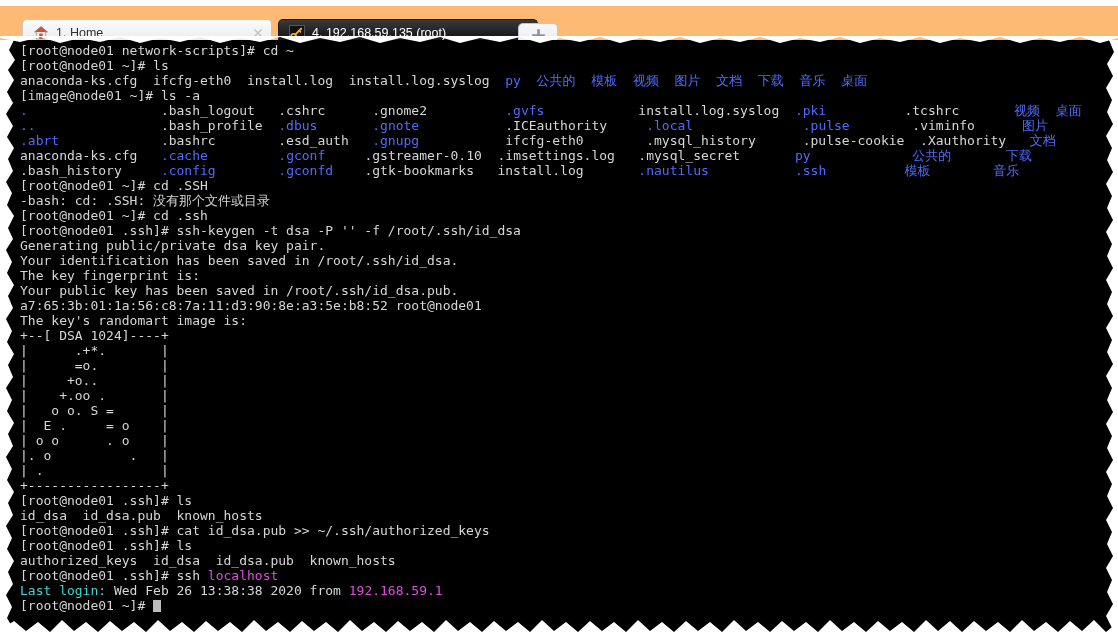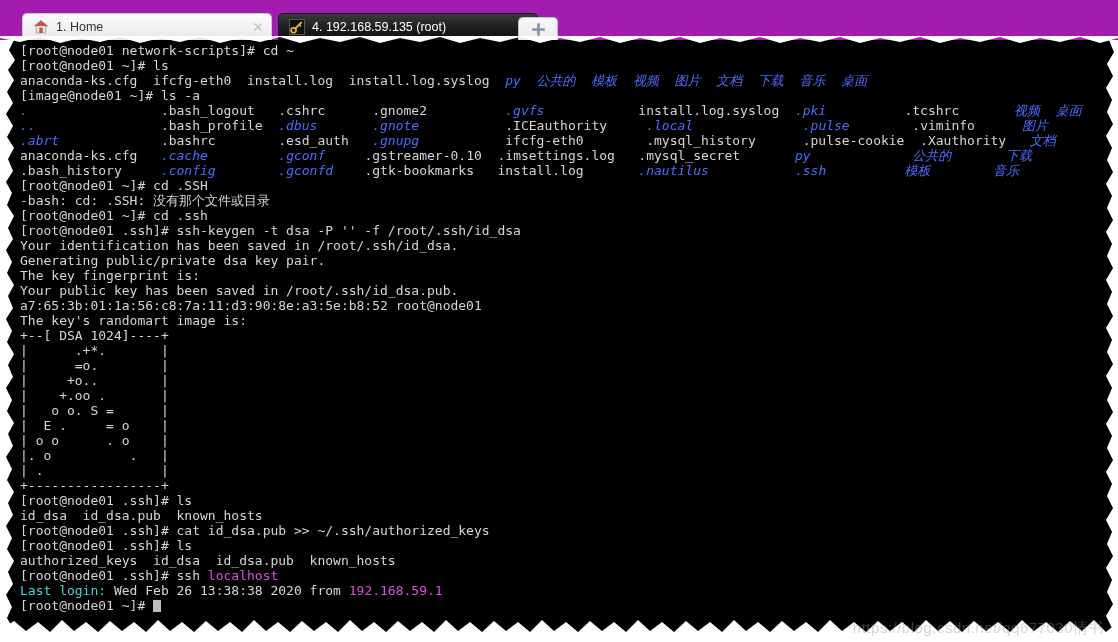--- a/index.html
+++ b/index.html
@@ -14,23 +14,23 @@
   #app {
     position: relative;
     width: 1118px;
     height: 642px;
     background: #ffffff;
   }
 
   
   .tabbar {
     position: absolute;
-    left: 0; top: 0;
+    left: 0; top: 6px;
     width: 1118px; height: 40px;
-    background: #a21caf;
+    background: #fdba74;
   }
 
   .tab {
     position: absolute;
     top: 13px;
     height: 27px;
     display: flex;
     align-items: center;
     padding: 0 6px 0 10px;
     font-family: "Liberation Sans", sans-serif;
@@ -109,21 +109,21 @@
     font-family: "DejaVu Sans Mono", monospace;
     font-size: 13px;
     line-height: 15px;
     height: 15px;
     color: #d8d8d8;
     white-space: pre;
     letter-spacing: 0px;
   }
 
   .w  { color: #d6d6d6; }       
-  .b  { color: #4f6bff; font-style: italic; }       
+  .b  { color: #4f6bff; }       
   .m  { color: #e24be2; }       
   .c  { color: #3fd7d7; }       
 
   .cursor {
     display: inline-block;
     width: 8px; height: 12px;
     background: #bdbdbd;
     vertical-align: -2px;
   }
 
@@ -194,22 +194,22 @@
         <div class="line"><span class="w">[image@node01 ~]# ls -a</span></div>
         <div class="line"><span class="b">.</span><span class="w">                 </span><span class="w">.bash_logout   .cshrc      .gnome2</span><span class="w">          </span><span class="b">.gvfs</span><span class="w">            install.log.syslog  </span><span class="b">.pki</span><span class="w">          </span><span class="w">.tcshrc</span><span class="w">       </span><span class="b">视频</span><span class="w">  </span><span class="b">桌面</span></div>
         <div class="line"><span class="b">..</span><span class="w">                </span><span class="w">.bash_profile  </span><span class="b">.dbus</span><span class="w">       </span><span class="b">.gnote</span><span class="w">           .ICEauthority     </span><span class="b">.local</span><span class="w">              </span><span class="b">.pulse</span><span class="w">        </span><span class="w">.viminfo</span><span class="w">      </span><span class="b">图片</span></div>
         <div class="line"><span class="b">.abrt</span><span class="w">             .bashrc        .esd_auth   </span><span class="b">.gnupg</span><span class="w">           ifcfg-eth0        .mysql_history      .pulse-cookie  .Xauthority   </span><span class="b">文档</span></div>
         <div class="line"><span class="w">anaconda-ks.cfg   </span><span class="b">.cache</span><span class="w">         </span><span class="b">.gconf</span><span class="w">     </span><span class="w">.gstreamer-0.10  .imsettings.log   .mysql_secret       </span><span class="b">py</span><span class="w">             </span><span class="b">公共的</span><span class="w">       </span><span class="b">下载</span></div>
         <div class="line"><span class="w">.bash_history     </span><span class="b">.config</span><span class="w">        </span><span class="b">.gconfd</span><span class="w">    .gtk-bookmarks   install.log       </span><span class="b">.nautilus</span><span class="w">           </span><span class="b">.ssh</span><span class="w">          </span><span class="b">模板</span><span class="w">        </span><span class="b">音乐</span></div>
         <div class="line"><span class="w">[root@node01 ~]# cd .SSH</span></div>
         <div class="line"><span class="w">-bash: cd: .SSH: 没有那个文件或目录</span></div>
         <div class="line"><span class="w">[root@node01 ~]# cd .ssh</span></div>
         <div class="line"><span class="w">[root@node01 .ssh]# ssh-keygen -t dsa -P '' -f /root/.ssh/id_dsa</span></div>
+        <div class="line"><span class="w">Generating public/private dsa key pair.</span></div>
         <div class="line"><span class="w">Your identification has been saved in /root/.ssh/id_dsa.</span></div>
-        <div class="line"><span class="w">Generating public/private dsa key pair.</span></div>
         <div class="line"><span class="w">The key fingerprint is:</span></div>
         <div class="line"><span class="w">Your public key has been saved in /root/.ssh/id_dsa.pub.</span></div>
         <div class="line"><span class="w">a7:65:3b:01:1a:56:c8:7a:11:d3:90:8e:a3:5e:b8:52 root@node01</span></div>
         <div class="line"><span class="w">The key's randomart image is:</span></div>
         <div class="line"><span class="w">+--[ DSA 1024]----+</span></div>
         <div class="line"><span class="w">|      .+*.       |</span></div>
         <div class="line"><span class="w">|      =o.        |</span></div>
         <div class="line"><span class="w">|     +o..        |</span></div>
         <div class="line"><span class="w">|    +.oo .       |</span></div>
         <div class="line"><span class="w">|   o o. S =      |</span></div>
@@ -238,14 +238,13 @@
   </svg>
 
   <svg class="torn torn-bot" viewBox="0 0 1118 26" preserveAspectRatio="none">
     <path fill="#ffffff" d="M0,26 H1118 V6 L1106,16 L1094,4 L1082,15 L1070,5 L1058,16 L1046,6 L1034,15 L1022,4 L1010,16 L998,6 L986,15 L974,5 L962,16 L950,5 L938,15 L926,4 L914,16 L902,6 L890,15 L878,5 L866,16 L854,6 L842,15 L830,4 L818,16 L806,6 L794,15 L782,5 L770,16 L758,6 L746,15 L734,4 L722,16 L710,6 L698,15 L686,5 L674,16 L662,6 L650,15 L638,4 L626,16 L614,6 L602,15 L590,5 L578,16 L566,6 L554,15 L542,4 L530,16 L518,6 L506,15 L494,5 L482,16 L470,6 L458,15 L446,4 L434,16 L422,6 L410,15 L398,5 L386,16 L374,6 L362,15 L350,4 L338,16 L326,6 L314,15 L302,5 L290,16 L278,6 L266,15 L254,4 L242,16 L230,6 L218,15 L206,5 L194,16 L182,6 L170,15 L158,4 L146,16 L134,6 L122,15 L110,5 L98,16 L86,6 L74,15 L62,4 L50,16 L38,6 L26,15 L14,5 L0,14 Z"></path>
   </svg>
 
   <svg class="torn torn-top" viewBox="0 0 1118 8" preserveAspectRatio="none">
     <path fill="#ffffff" d="M0,0 H1118 V2 L1100,7 L1080,1 L1060,6 L1040,2 L1020,7 L1000,1 L980,6 L960,2 L940,7 L920,1 L900,6 L880,2 L860,7 L840,1 L820,6 L800,2 L780,7 L760,1 L740,6 L720,2 L700,7 L680,1 L660,6 L640,2 L620,7 L600,1 L580,6 L560,2 L540,7 L520,1 L500,6 L480,2 L460,7 L440,1 L420,6 L400,2 L380,7 L360,1 L340,6 L320,2 L300,7 L280,1 L260,6 L240,2 L220,7 L200,1 L180,6 L160,2 L140,7 L120,1 L100,6 L80,2 L60,7 L40,1 L20,6 L0,2 Z"></path>
   </svg>
 
-  <div class="watermark">https://blog.csdn.net/qq677030情书</div>
 </div>
 
 </body></html>

